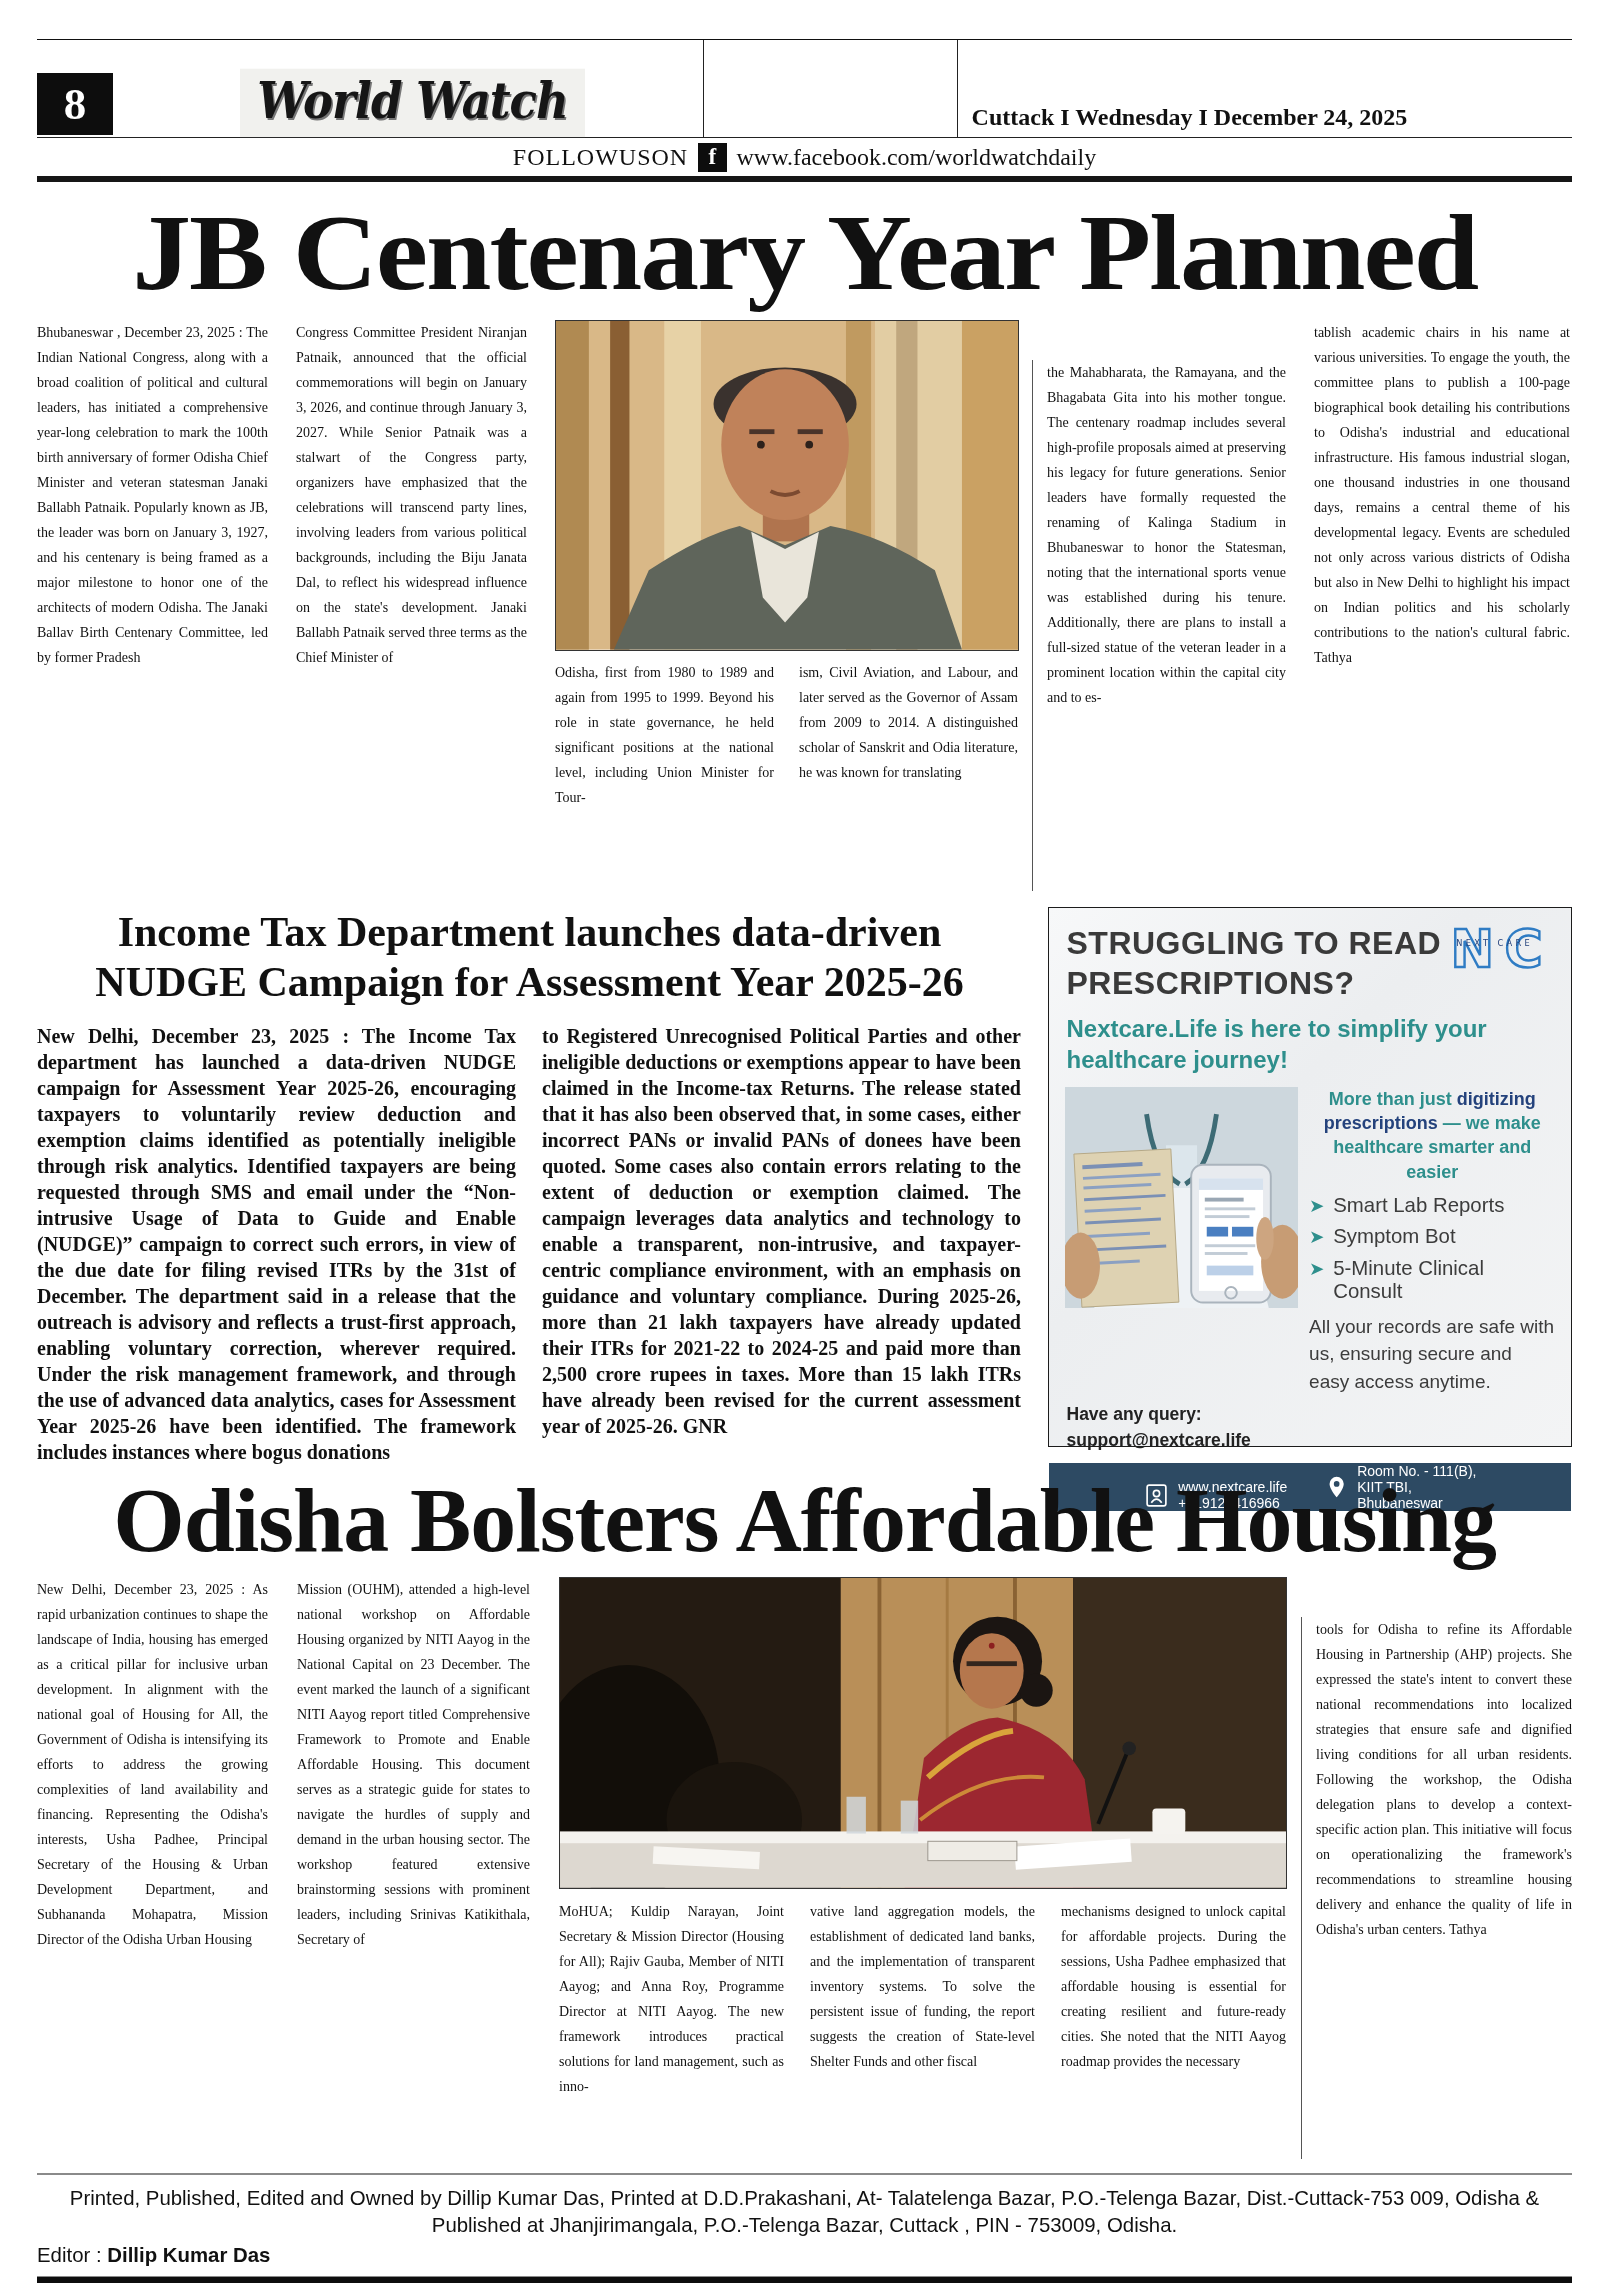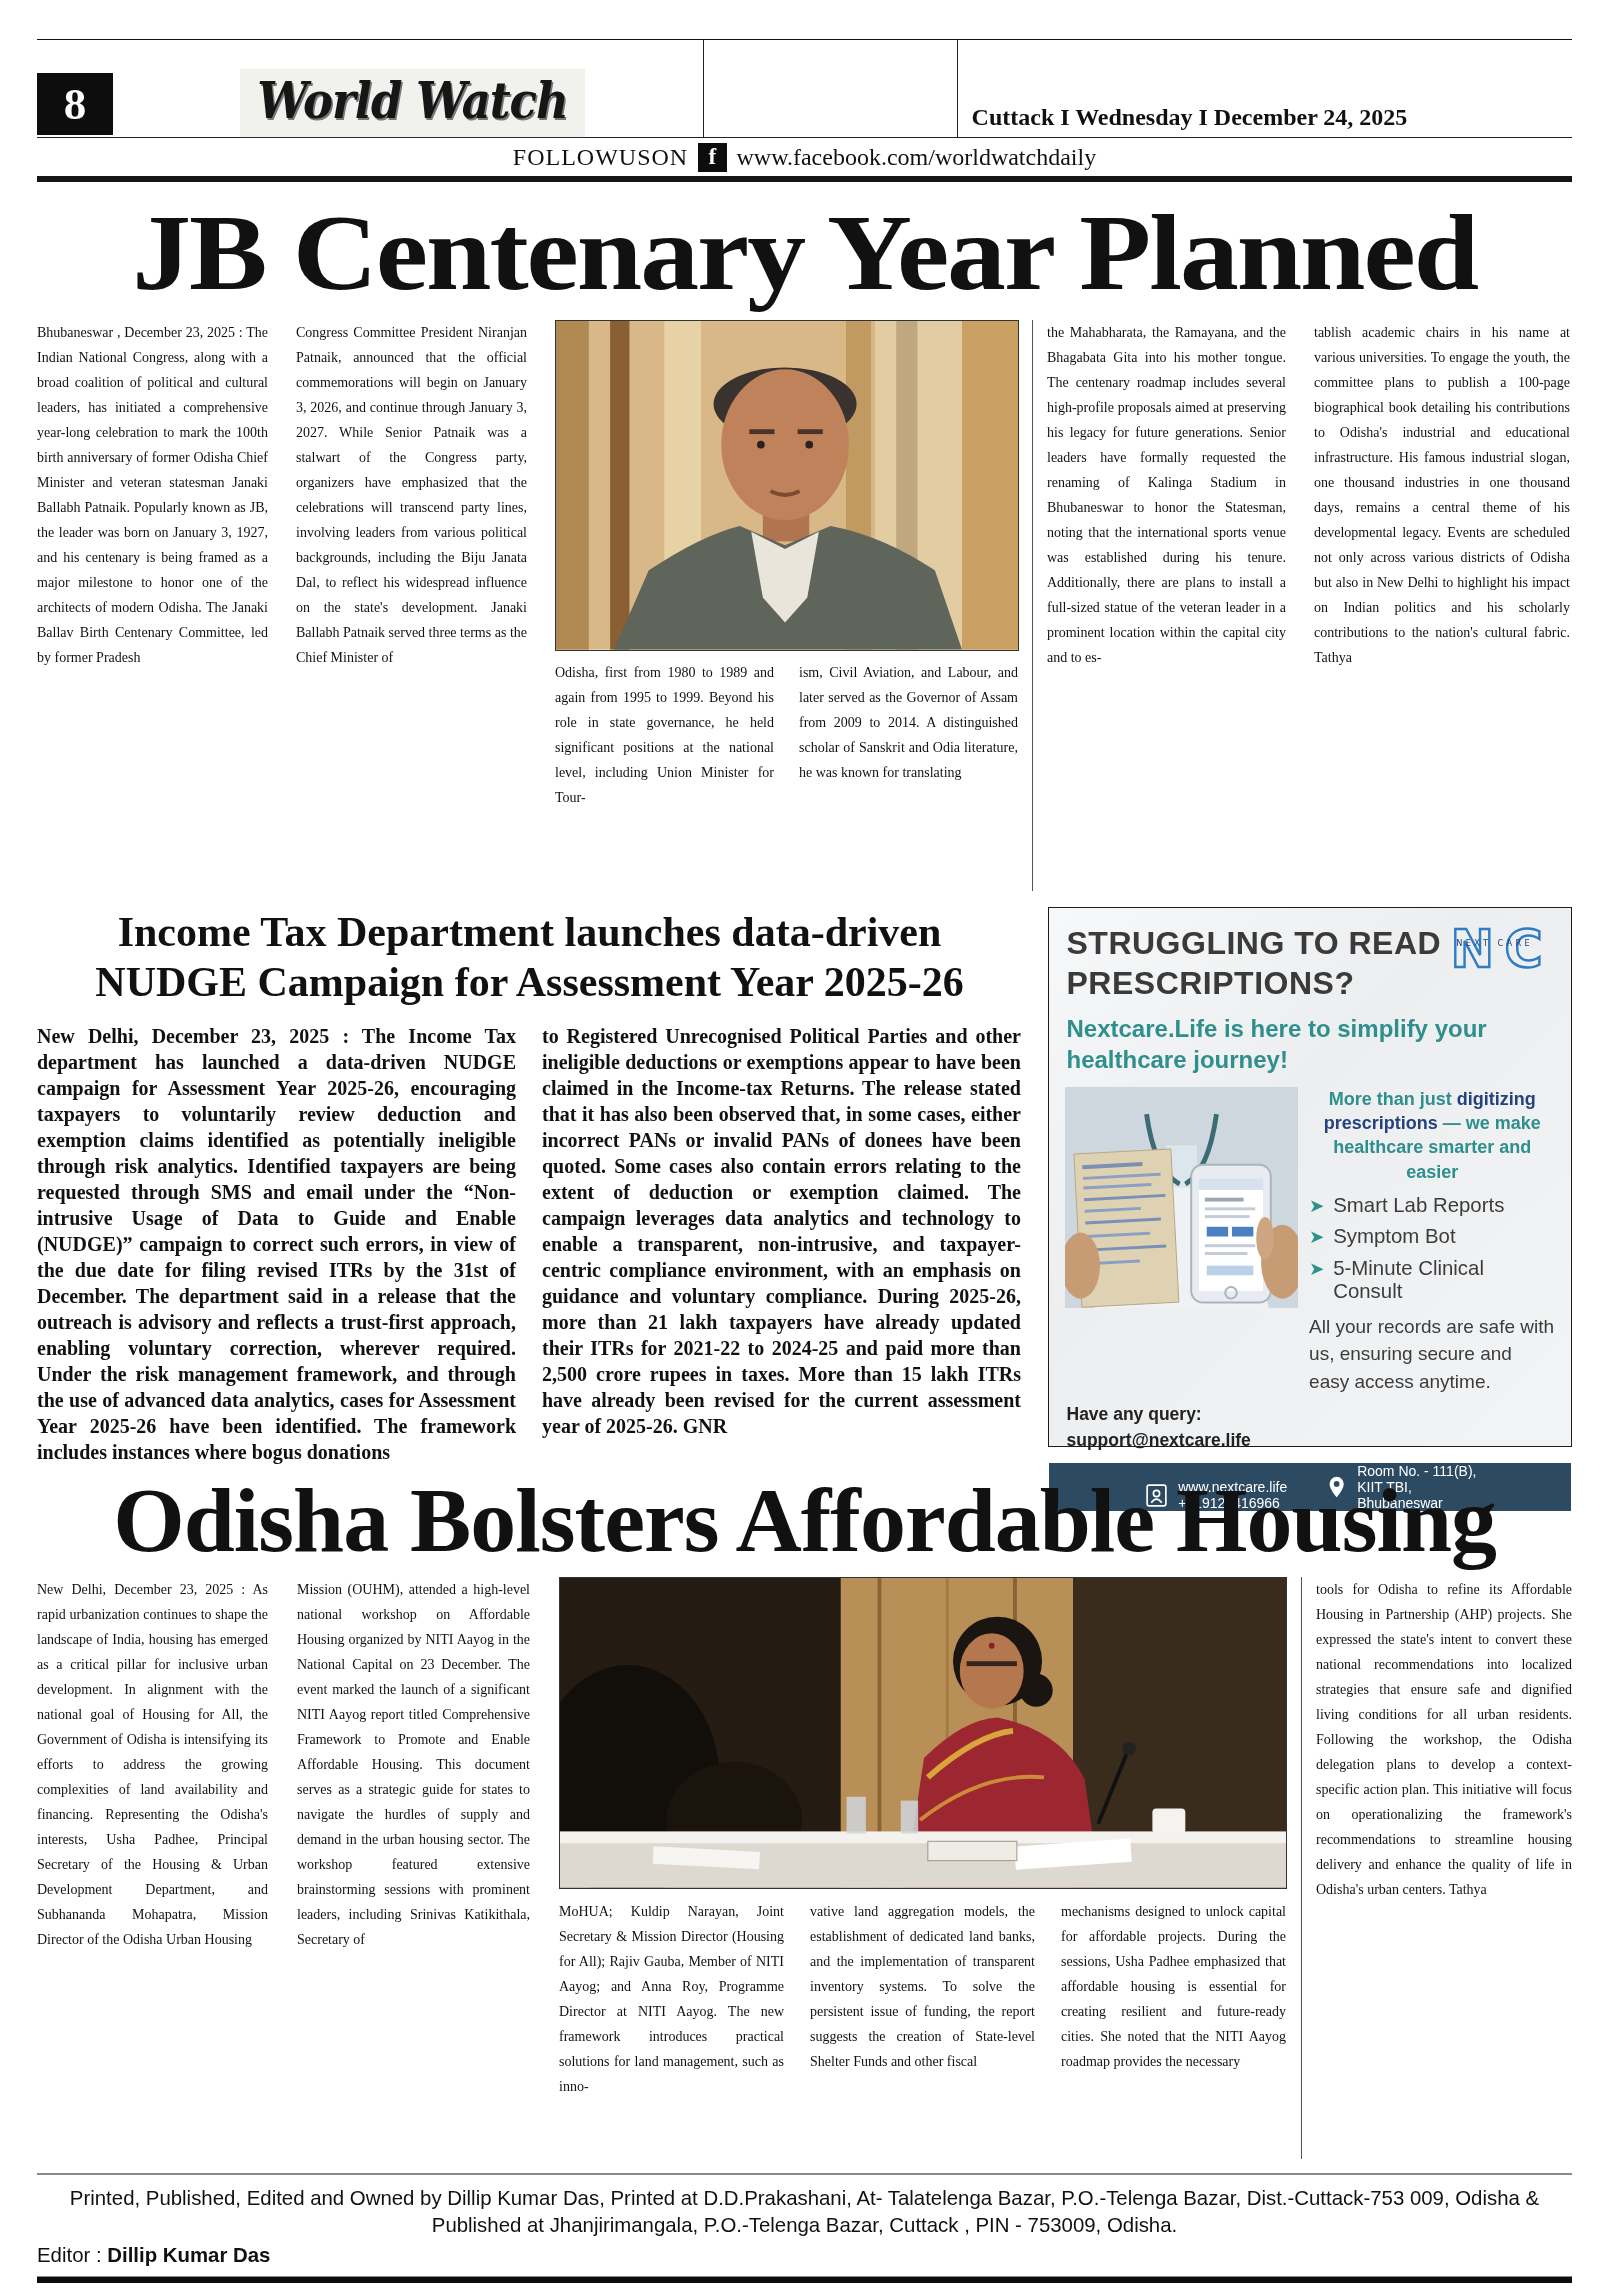--- a/index.html
+++ b/index.html
@@ -34,21 +34,21 @@
   .h1-jb span { transform:scaleX(1.08); }
   .h1-housing { font-size:91px; margin:9.7px 0 11.6px; letter-spacing:-1px; }
   .h1-housing span { transform:scaleX(1.01); }
   .h2-nudge { text-align:center; font-weight:bold; font-size:42px; line-height:1.18; margin:1.9px 0 15.5px; }
 
   
   .col { font-size:14px; line-height:25px; text-align:justify; }
   .jb-grid { display:grid; grid-template-columns:231px 231px 464px 239px 256px; column-gap:28px; min-height:571px; }
   .center-stack .photo-frame { border:1px solid #333; margin-bottom:9.7px; }
   .inner-two { display:grid; grid-template-columns:219px 219px; column-gap:25px; }
-  .rule-left { border-left:1px solid #555; padding-left:13.6px; margin-left:-14.6px; }
+  .rule-left { border-left:1px solid #555; padding-left:13.6px; margin-left:-14.6px;margin-top:40px; }
 
   .row2 { display:grid; grid-template-columns:985px 524px; column-gap:26px; margin-top:15.5px; min-height:541px; }
   .nudge-cols { display:grid; grid-template-columns:479px 479px; column-gap:26px;font-weight:bold; }
   .nudge-cols .col { font-size:20px; line-height:26px; }
 
   .housing-grid { display:grid; grid-template-columns:231px 233px 728px 256px; column-gap:29px; min-height:582px;font-family:Liberation Serif, serif; }
   .inner-three { display:grid; grid-template-columns:225px 225px 225px; column-gap:26px; }
 
   svg.photo { display:block; width:100%; height:auto; }
 

